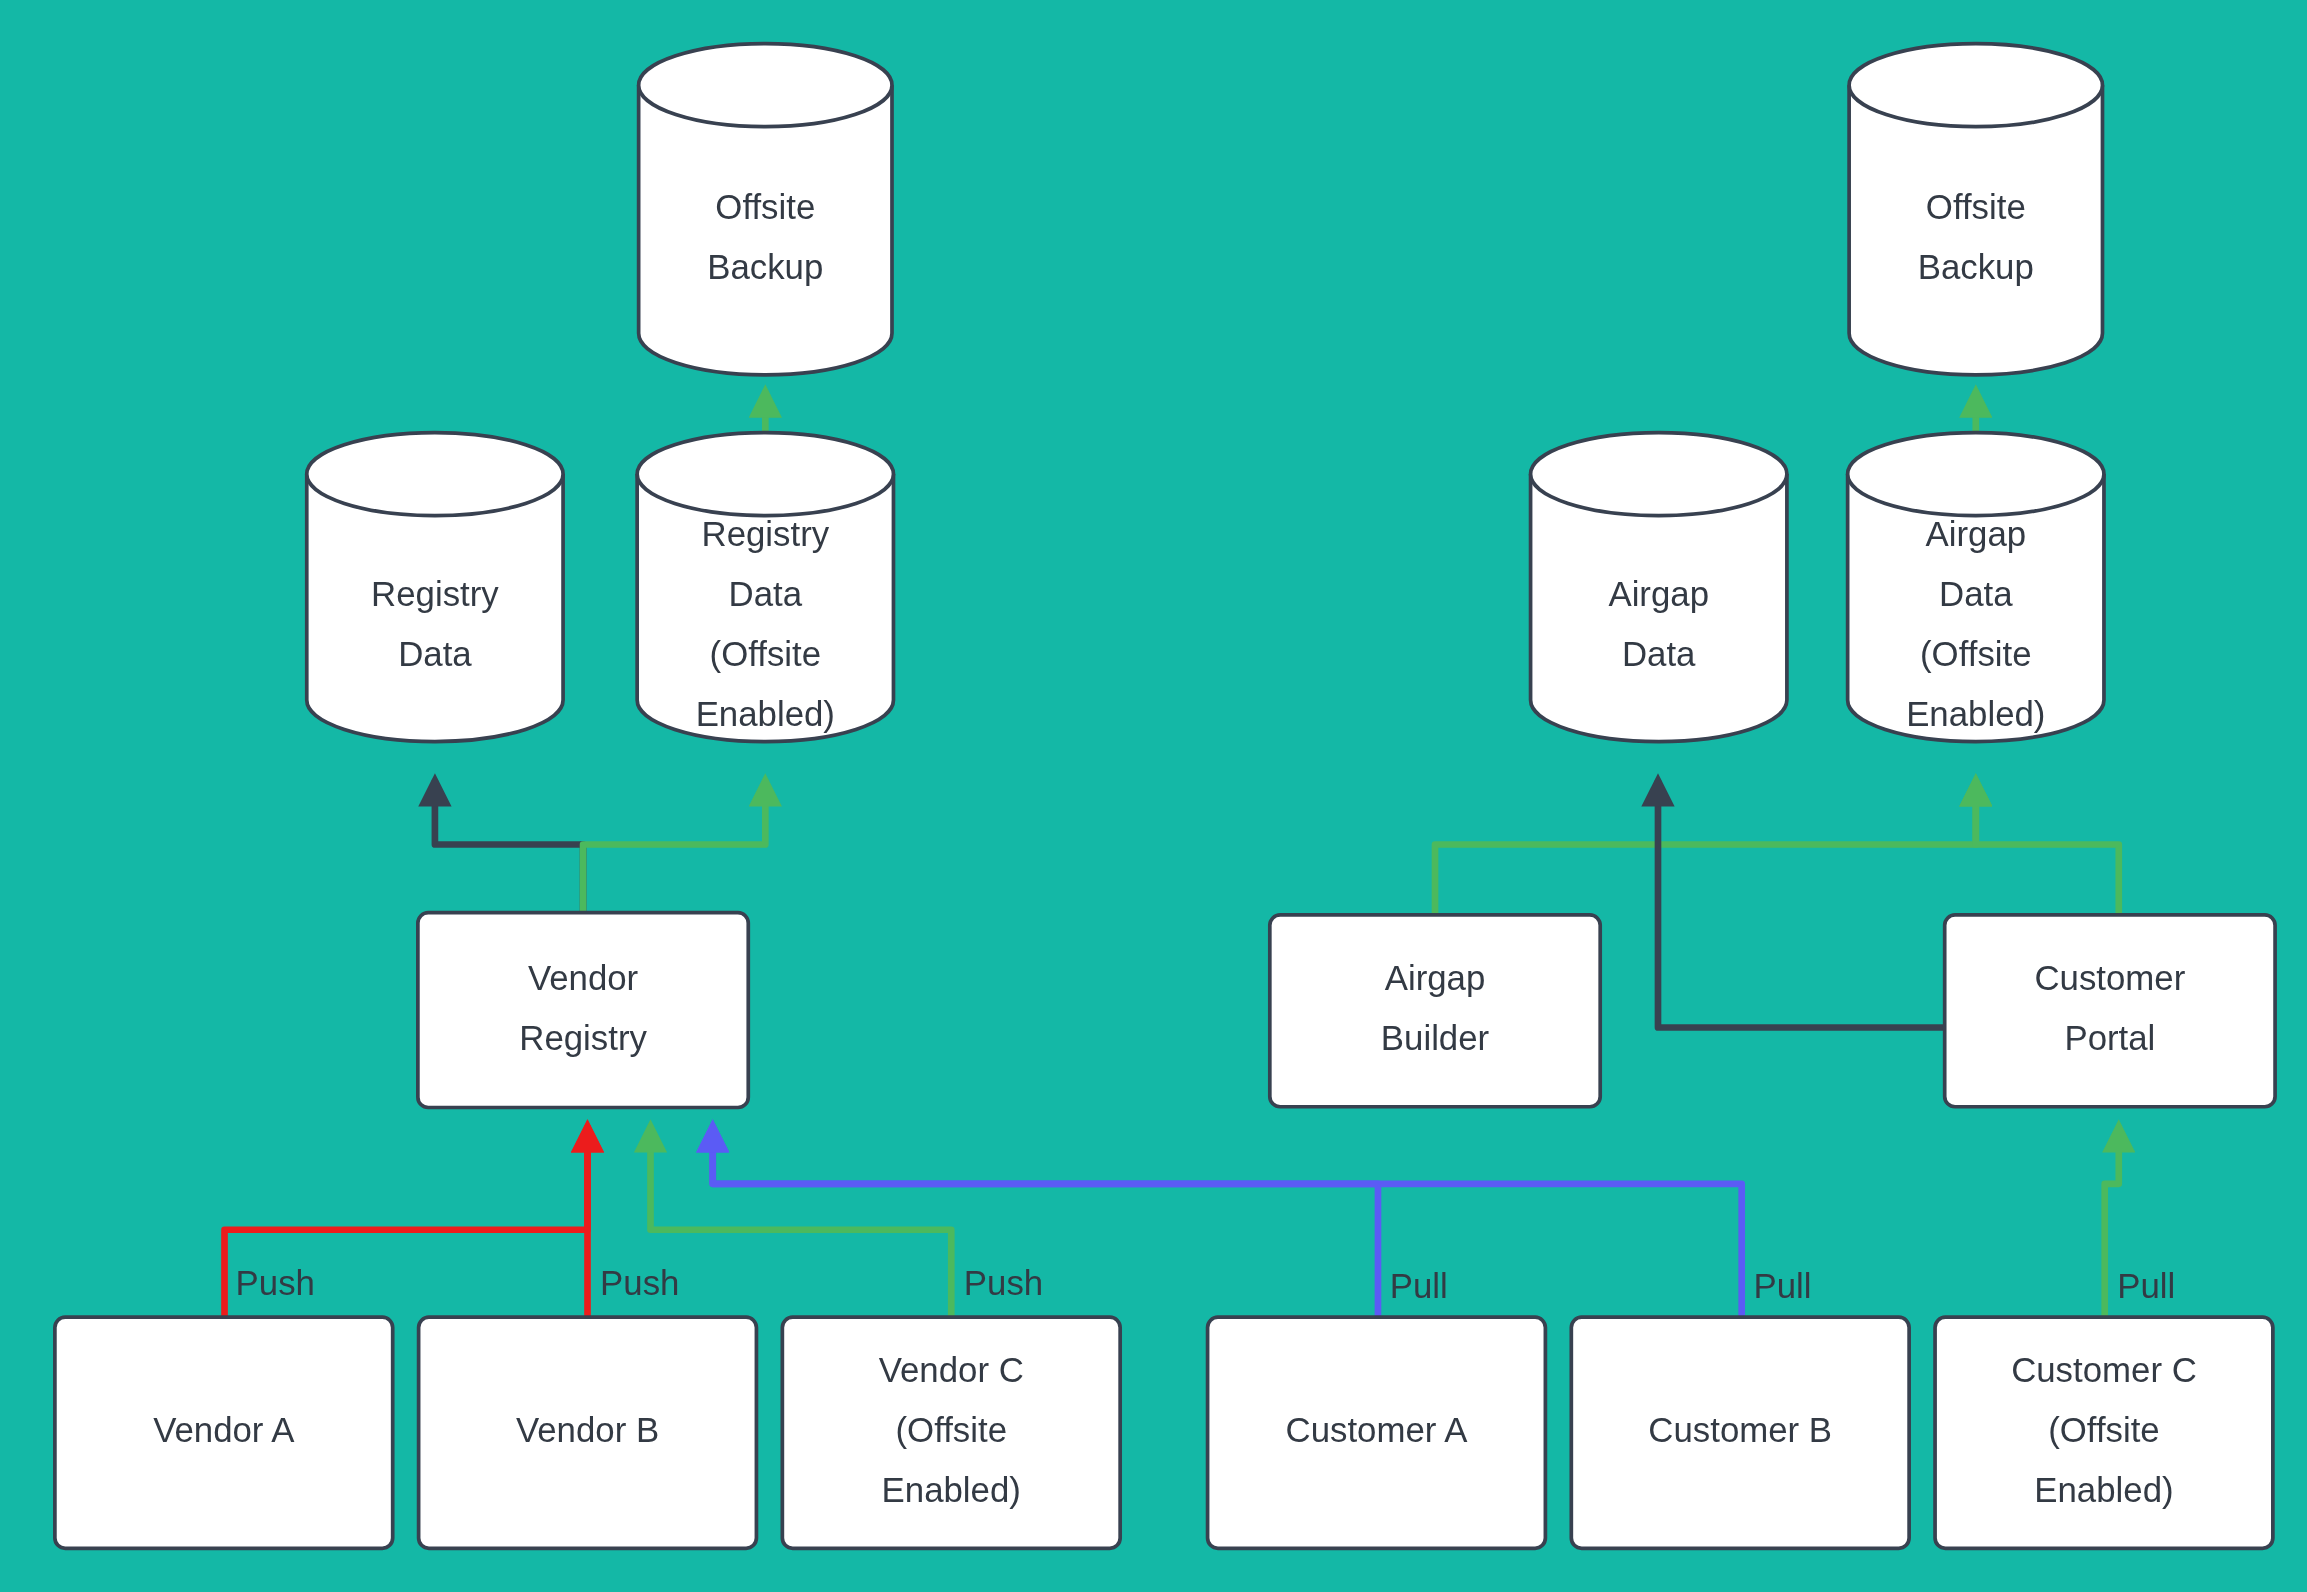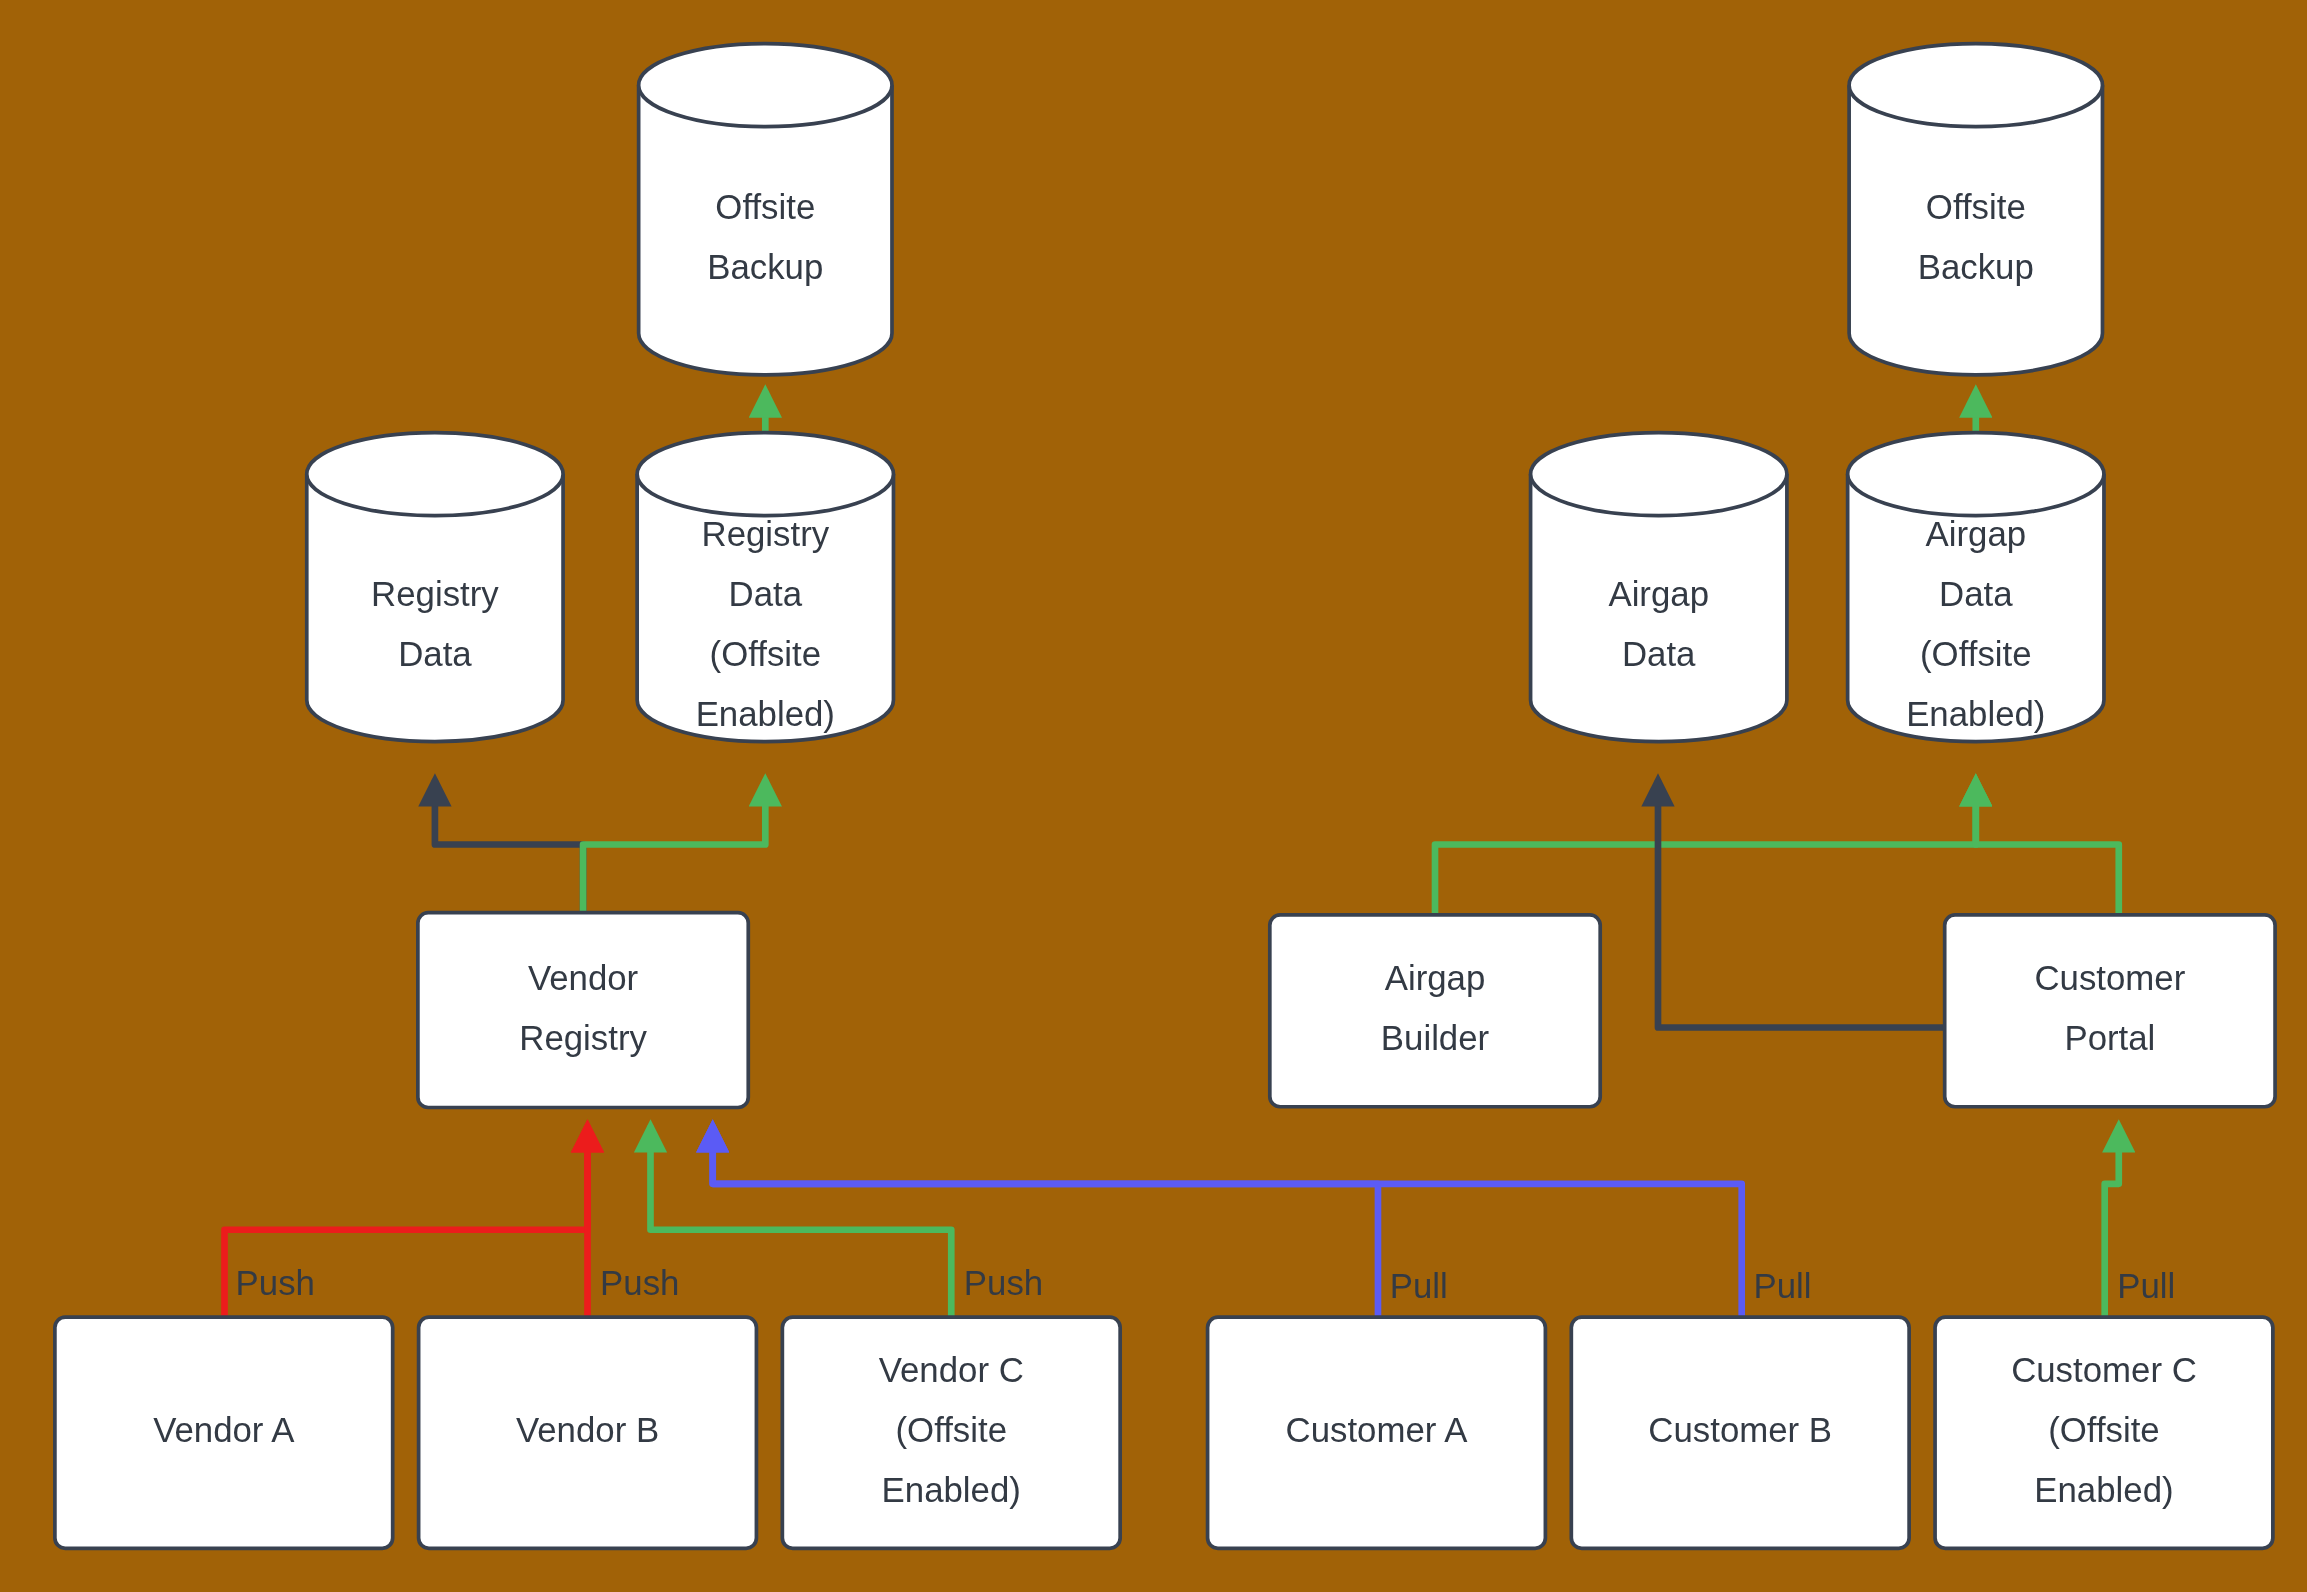--- a/index.html
+++ b/index.html
@@ -5,21 +5,21 @@
 <style>
   html, body {
     margin: 0;
     padding: 0;
     background: #ffffff;
   }
   #diagram-root {
     position: relative;
     width: 2307px;
     height: 1592px;
-    background: #a16207;
+    background: #14b8a6;
     font-family: "Liberation Sans", sans-serif;
   }
   svg.diagram {
     display: block;
     width: 2307px;
     height: 1592px;
   }
   .node-shape {
     fill: #ffffff;
     stroke: #384150;

